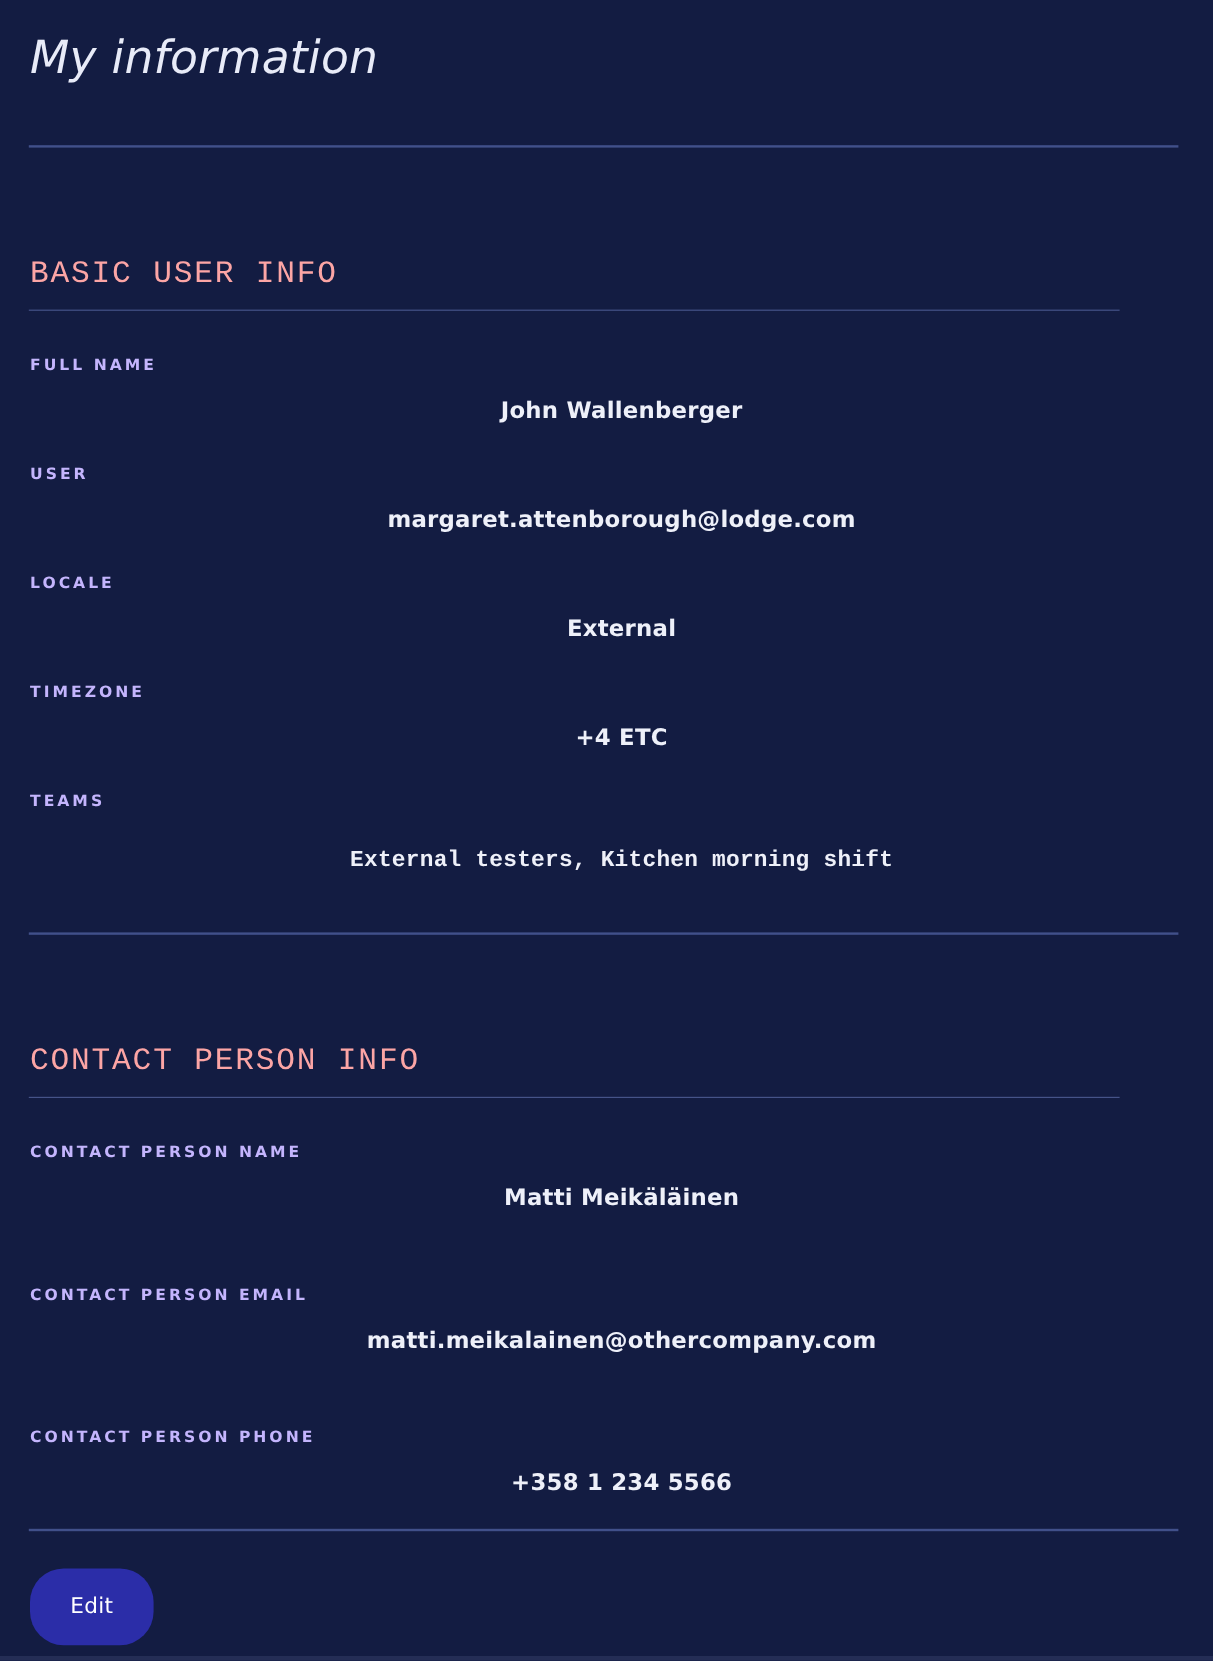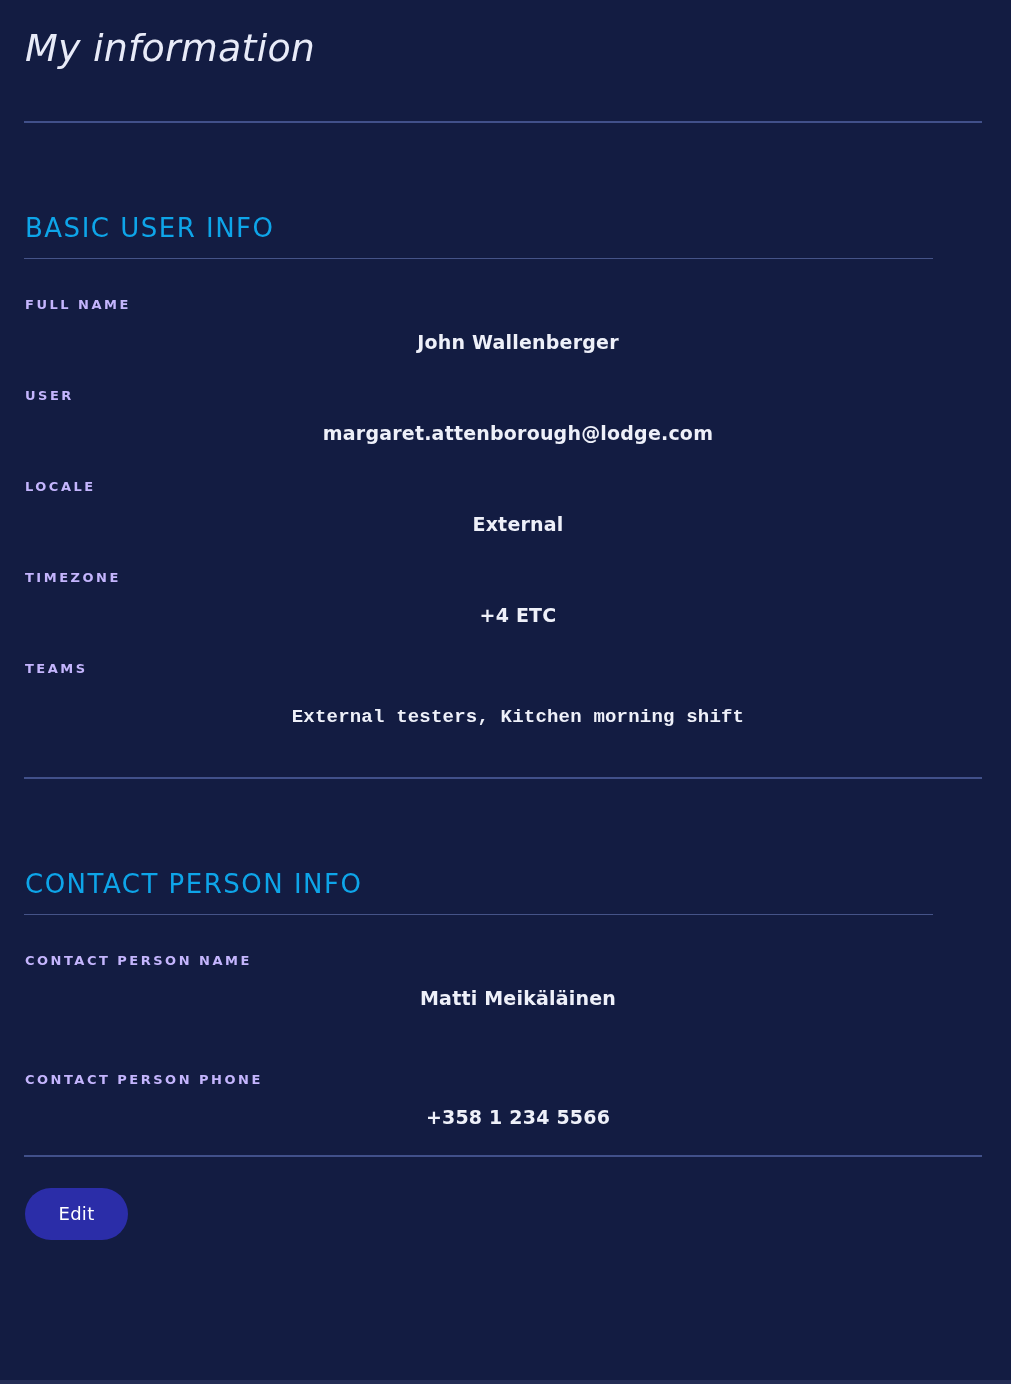--- a/index.html
+++ b/index.html
@@ -41,22 +41,23 @@
   }
   .rule.rule-top    { margin-top: 49px; }
   .rule.section-sep { margin-top: 48px; }
   .rule.pre-actions { margin-top: 26px; }
 
   .section-heading {
     margin: 90px 0 0 25px;
     font-size: 26px;
     line-height: 1.2;
     font-weight: 500;
-    color: #0ea5e9;
+    color: #fca5a5;
     letter-spacing: 1.5px;
+    font-family: Liberation Mono, monospace;
   }
   .fields {
     margin: 38px 0 0 25px;
   }
   .field + .field { margin-top: 34px; }
   .section-contact .field + .field { margin-top: 62px; }
 
   .field-label {
     font-size: 13px;
     line-height: 16px;
@@ -72,21 +73,21 @@
     letter-spacing: 0.2px;
     color: #eef0f9;
     text-align: center;
   }
   .field-value.mt-extra { margin-top: 28px; font-family: Liberation Mono, monospace; }
 
   .edit-btn {
     display: block;
     margin: 31px 0 0 25px;
     min-width: 103px;
-    height: 52px;
+    height: 64px;
     padding: 0 30px;
     border: none;
     border-radius: 28px;
     background: #2b2da8;
     color: #ffffff;
     font-family: "DejaVu Sans", "Liberation Sans", sans-serif;
     font-size: 18px;
     font-weight: 500;
     letter-spacing: 0.3px;
     cursor: pointer;
@@ -139,20 +140,24 @@
 
   <section class="section-contact">
     <h2 class="section-heading">CONTACT PERSON INFO</h2>
     <div class="rule heading-rule"></div>
     <div class="fields">
       <div class="field">
         <div class="field-label">CONTACT PERSON NAME</div>
         <div class="field-value">Matti Meikäläinen</div>
       </div>
       <div class="field">
+        <div class="field-label">CONTACT PERSON EMAIL</div>
+        <div class="field-value">matti.meikalainen@othercompany.com</div>
+      </div>
+      <div class="field">
         <div class="field-label">CONTACT PERSON PHONE</div>
         <div class="field-value">+358 1 234 5566</div>
       </div>
     </div>
   </section>
 
   <div class="rule wide pre-actions"></div>
 
   <button class="edit-btn">Edit</button>
 

